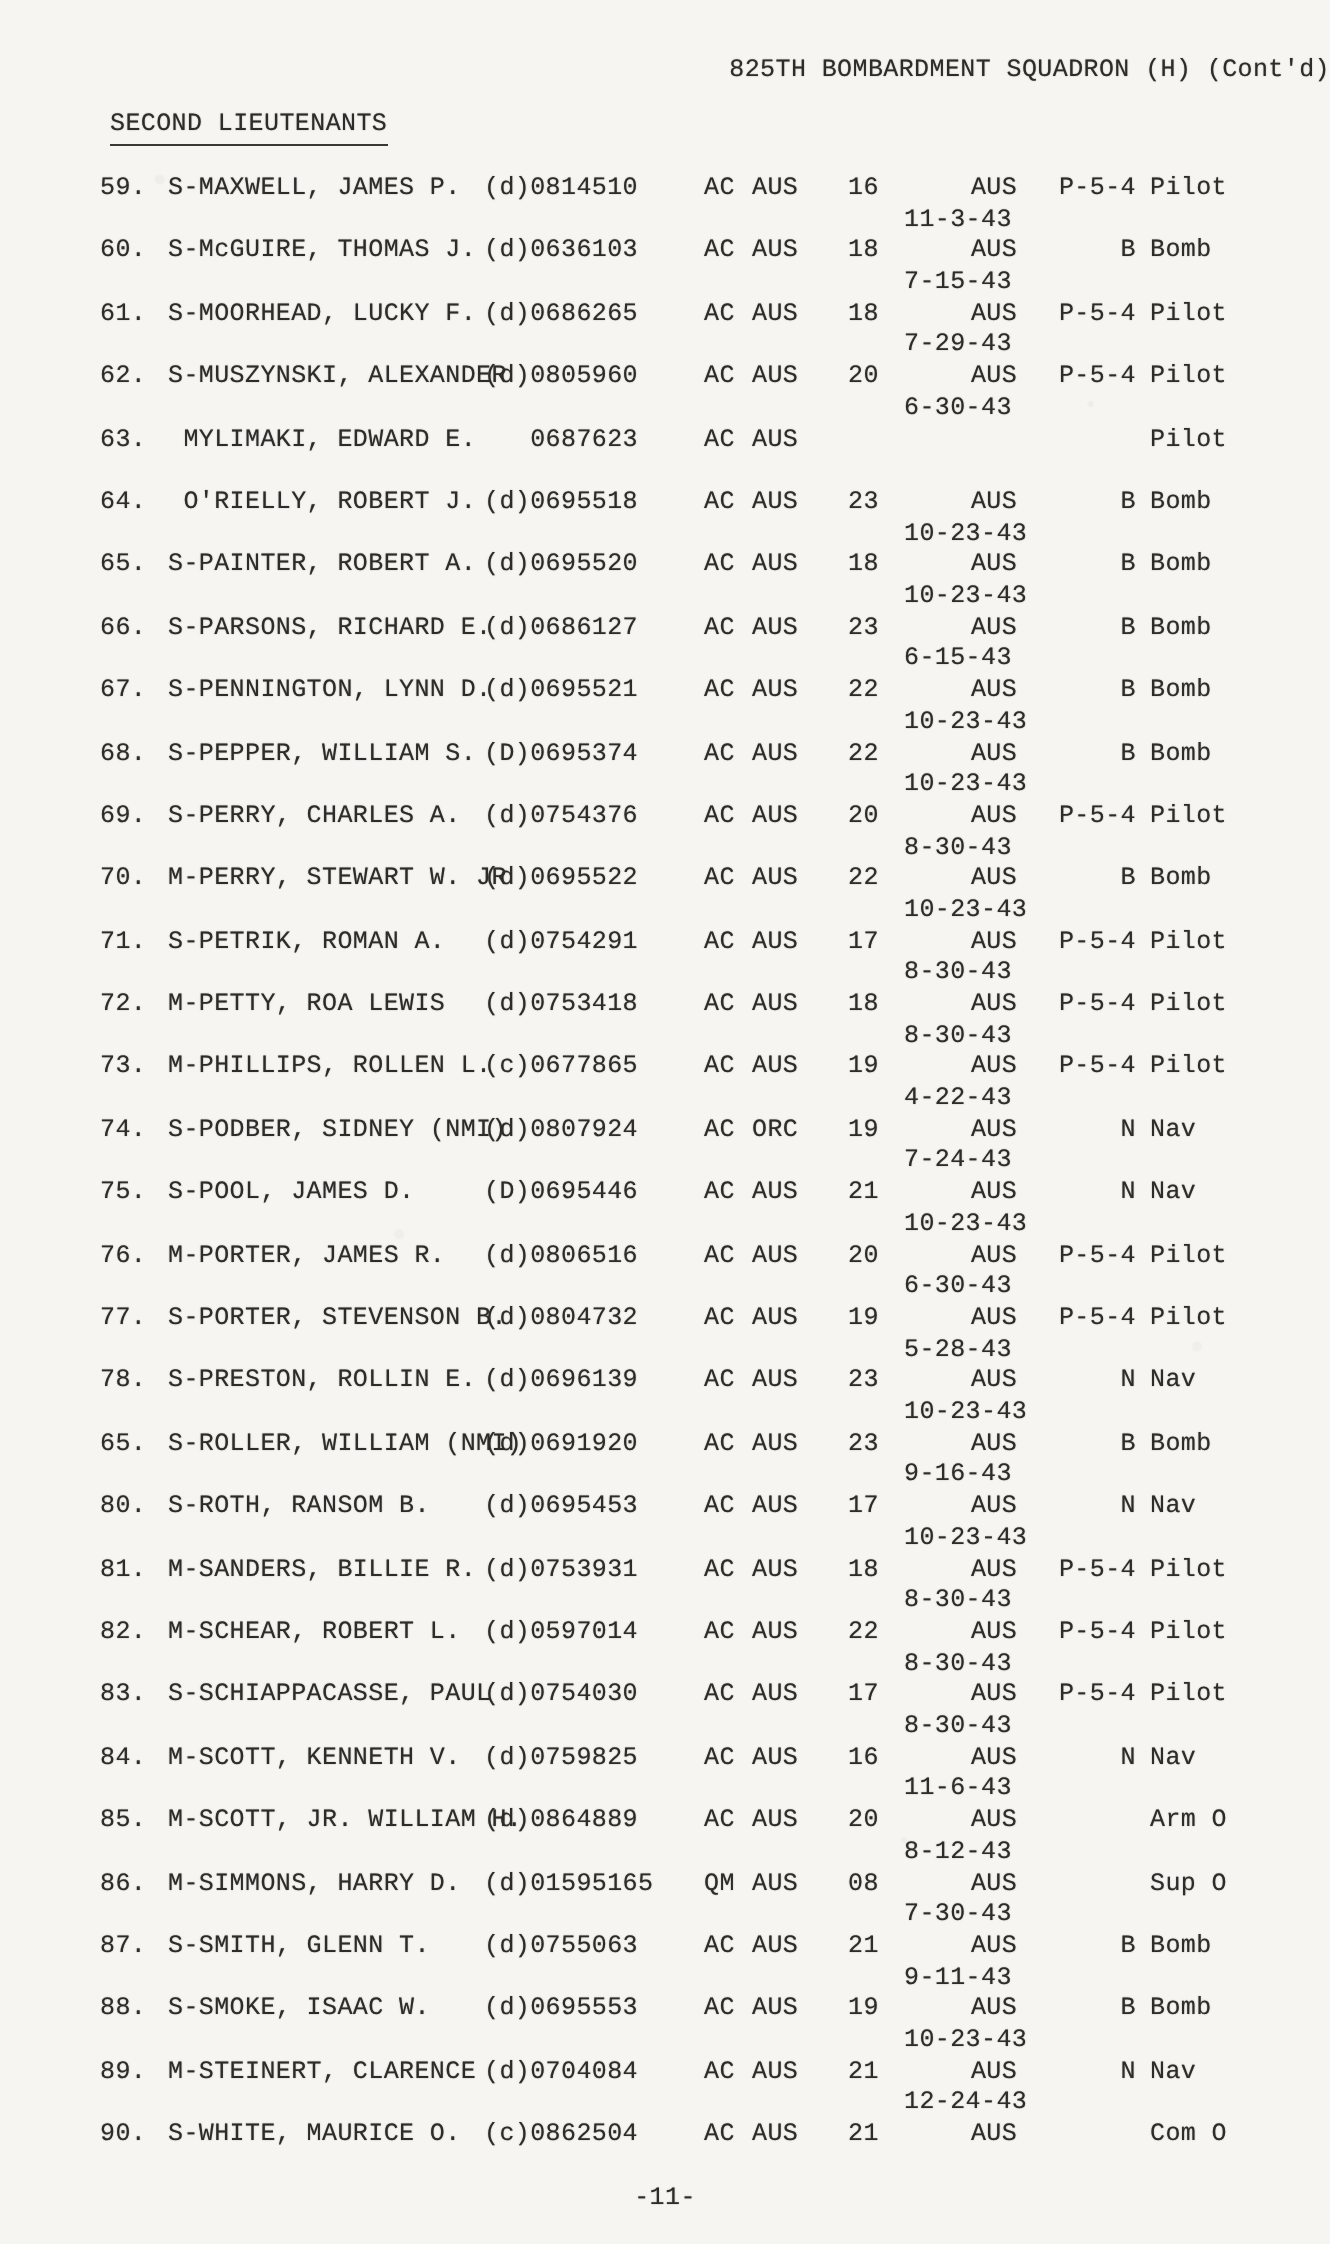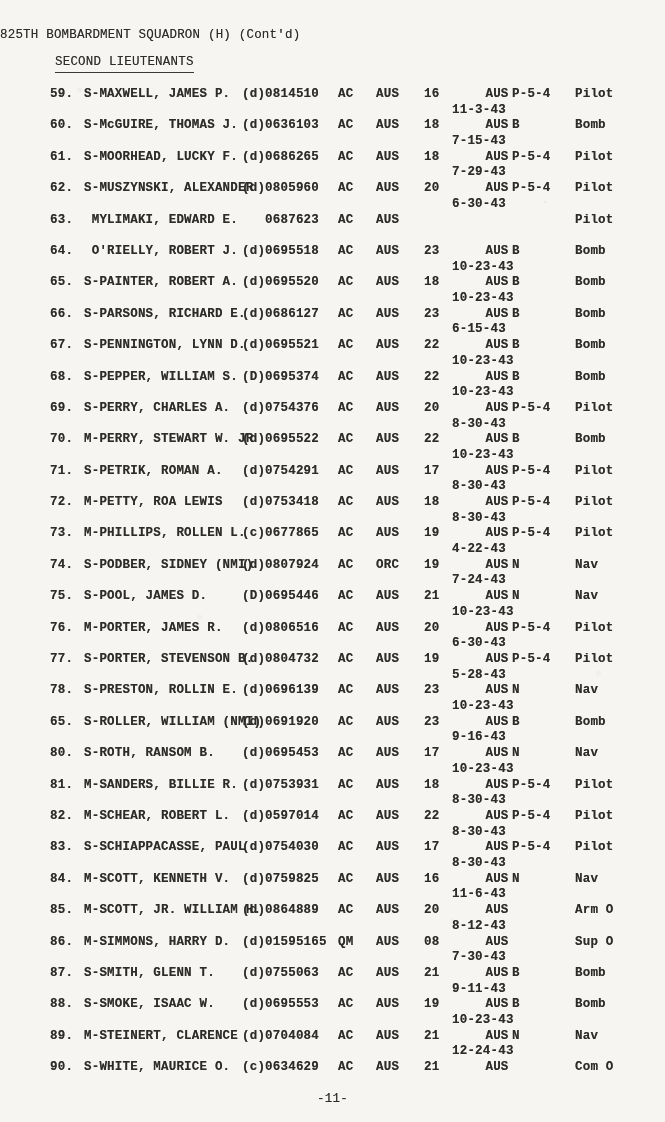--- a/index.html
+++ b/index.html
@@ -23,57 +23,56 @@
     font-size: 12.5px;
     letter-spacing: 0.2px;
     color: #2e2c29;
     text-shadow: 0 0 0.6px rgba(46,44,41,0.55);
   }
   .title-row {
     position: absolute;
     top: 28px;
     left: 0;
     width: 100%;
-    text-align: left;
+    text-align: right;
     white-space: pre;
   }
   .section-heading {
     position: absolute;
     top: 55px;
     left: 55px;
     display: inline-block;
     border-bottom: 1.5px solid #3a3835;
     padding-bottom: 3px;
     white-space: pre;
   }
   .rows {
     position: absolute;
     top: 87px;
     left: 0;
     width: 578px;
-    font-weight: bold;
   }
   .entry {
     position: relative;
     height: 31.4px;
   }
   .c {
     position: absolute;
     top: 0;
     white-space: pre;
     line-height: 15px;
   }
   .c-num    { left: 50px;  }
   .c-name   { left: 84px;  }
   .c-serial { left: 242px; }
-  .c-branch { left: 338px; }
+  .c-branch { left: 352px; }
   .c-comp   { left: 376px; }
   .c-age    { left: 424px; }
   .c-aus    { left: 466px; width: 62px; text-align: center; }
-  .c-rating { left: 512px; width: 56px; text-align: left; }
+  .c-rating { left: 512px; width: 56px; text-align: right; }
   .c-role   { left: 575px; }
   .c-date   { left: 452px; top: 15.6px; }
   .page-number {
     position: absolute;
     top: 1092px;
     left: 0;
     width: 100%;
     text-align: center;
     white-space: pre;
   }
@@ -485,21 +484,21 @@
     <span class="c c-age">21</span>
     <span class="c c-aus">AUS</span>
     <span class="c c-rating">N</span>
     <span class="c c-role">Nav</span>
     <span class="c c-date">12-24-43</span>
   </div>
 
   <div class="entry">
     <span class="c c-num">90.</span>
     <span class="c c-name">S-WHITE, MAURICE O.</span>
-    <span class="c c-serial">(c)0634629</span>
+    <span class="c c-serial">(c)0862504</span>
     <span class="c c-branch">AC</span>
     <span class="c c-comp">AUS</span>
     <span class="c c-age">21</span>
     <span class="c c-aus">AUS</span>
 
     <span class="c c-role">Com O</span>
 
   </div>
 </div>
 

